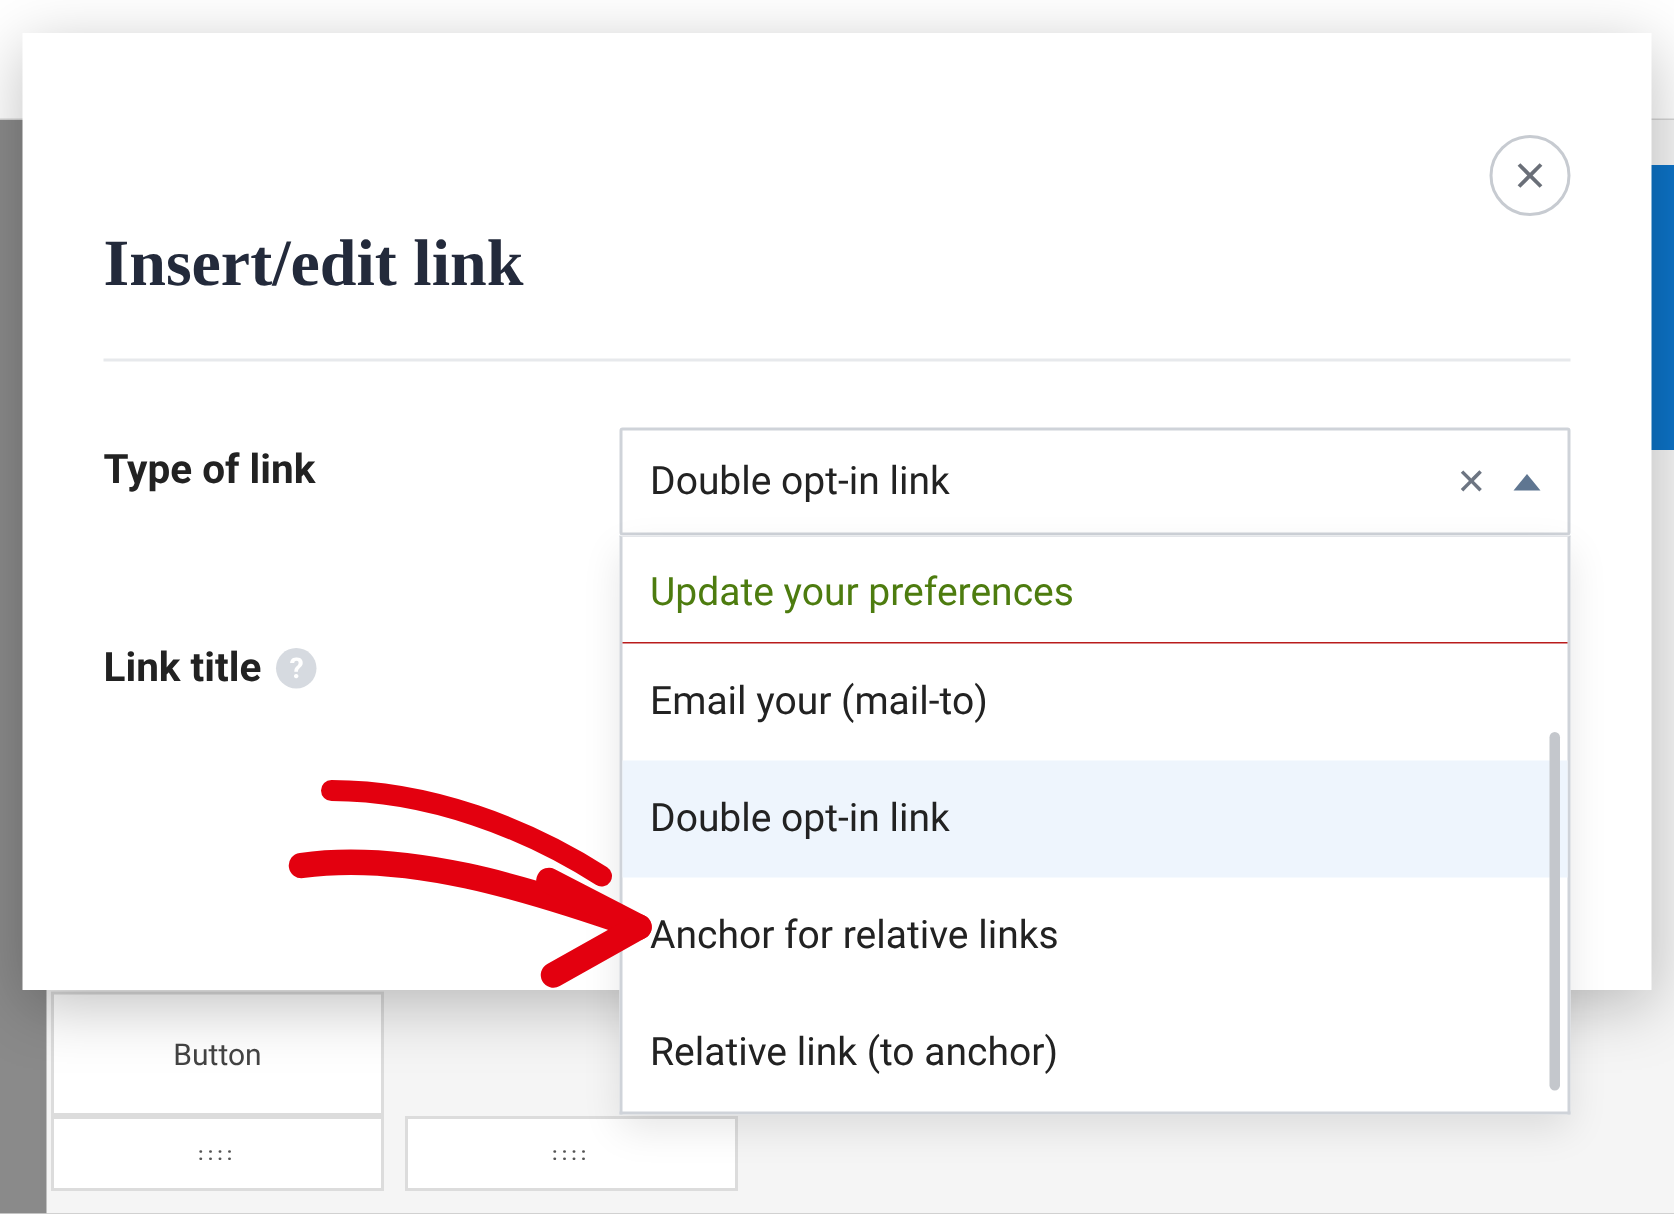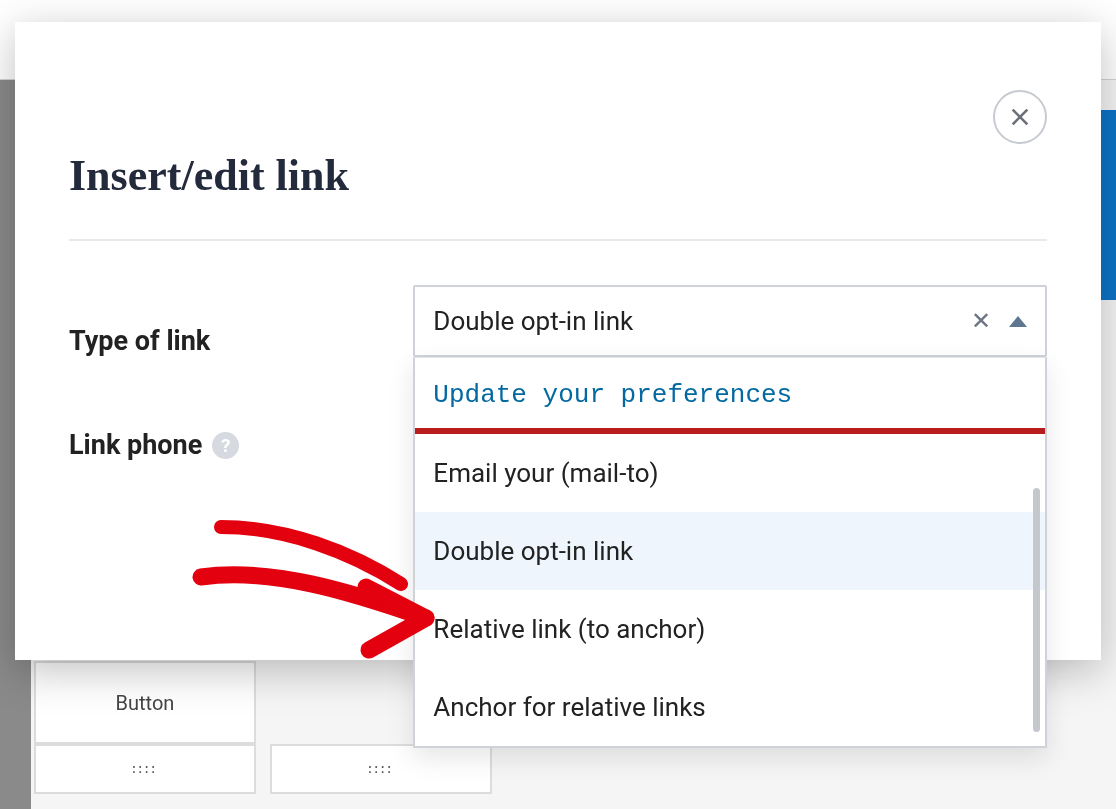--- a/index.html
+++ b/index.html
@@ -101,21 +101,21 @@
   }
 
   .hr {
     border: none;
     border-top: 2px solid #e7e9ec;
     margin-top: 38px;
   }
 
   .form-row {
     display: flex;
-    align-items: flex-end;
+    align-items: flex-start;
     margin-top: 44px;
   }
   .form-row + .form-row { margin-top: 60px; }
 
   .form-label {
     width: 350px;
     font-size: 27px;
     font-weight: 700;
     color: #222;
     padding-top: 12px;
@@ -178,23 +178,22 @@
   .dropdown-scroll {
     position: absolute;
     top: 130px; bottom: 14px; right: 5px;
     width: 7px;
     background: #c4c7cc;
     border-radius: 4px;
   }
   .dd-search {
     padding: 22px 18px 18px 18px;
     font-size: 26px;
-    color: #0369a1;
-    border-bottom: 6px solid #b91c1c;
-    font-family: Liberation Mono, monospace;
+    color: #4d7c0f;
+    border-bottom: 1px solid #b91c1c;
   }
   .dd-option {
     padding: 24px 18px;
     font-size: 26px;
     color: #222;
     cursor: pointer;
   }
   .dd-option.selected {
     background: #eef5fd;
   }
@@ -261,31 +260,31 @@
           <span class="value">Double opt-in link</span>
           <span class="clear">✕</span>
           <span class="caret"></span>
         </div>
 
         <div class="dropdown">
           <div class="dd-search">Update your preferences</div>
           <div id="dd-options">
               <div class="dd-option">Email your (mail-to)</div>
               <div class="dd-option selected">Double opt-in link</div>
+              <div class="dd-option">Anchor for relative links</div>
               <div class="dd-option">Relative link (to anchor)</div>
-              <div class="dd-option">Anchor for relative links</div>
             </div>
           <div class="dropdown-scroll"></div>
         </div>
       </div>
     </div>
 
     <div class="form-row">
       <div class="form-label">
-        <span>Link phone</span>
+        <span>Link title</span>
         <span class="help-icon">?</span>
       </div>
     </div>
 
     <div class="arrow-annotation">
       <svg viewBox="0 0 250 140">
 
         <path d="M30 5 C 95 5, 160 30, 210 62" style="stroke-width:14"></path>
 
         <path d="M10 55 C 80 45, 160 70, 232 95"></path>

